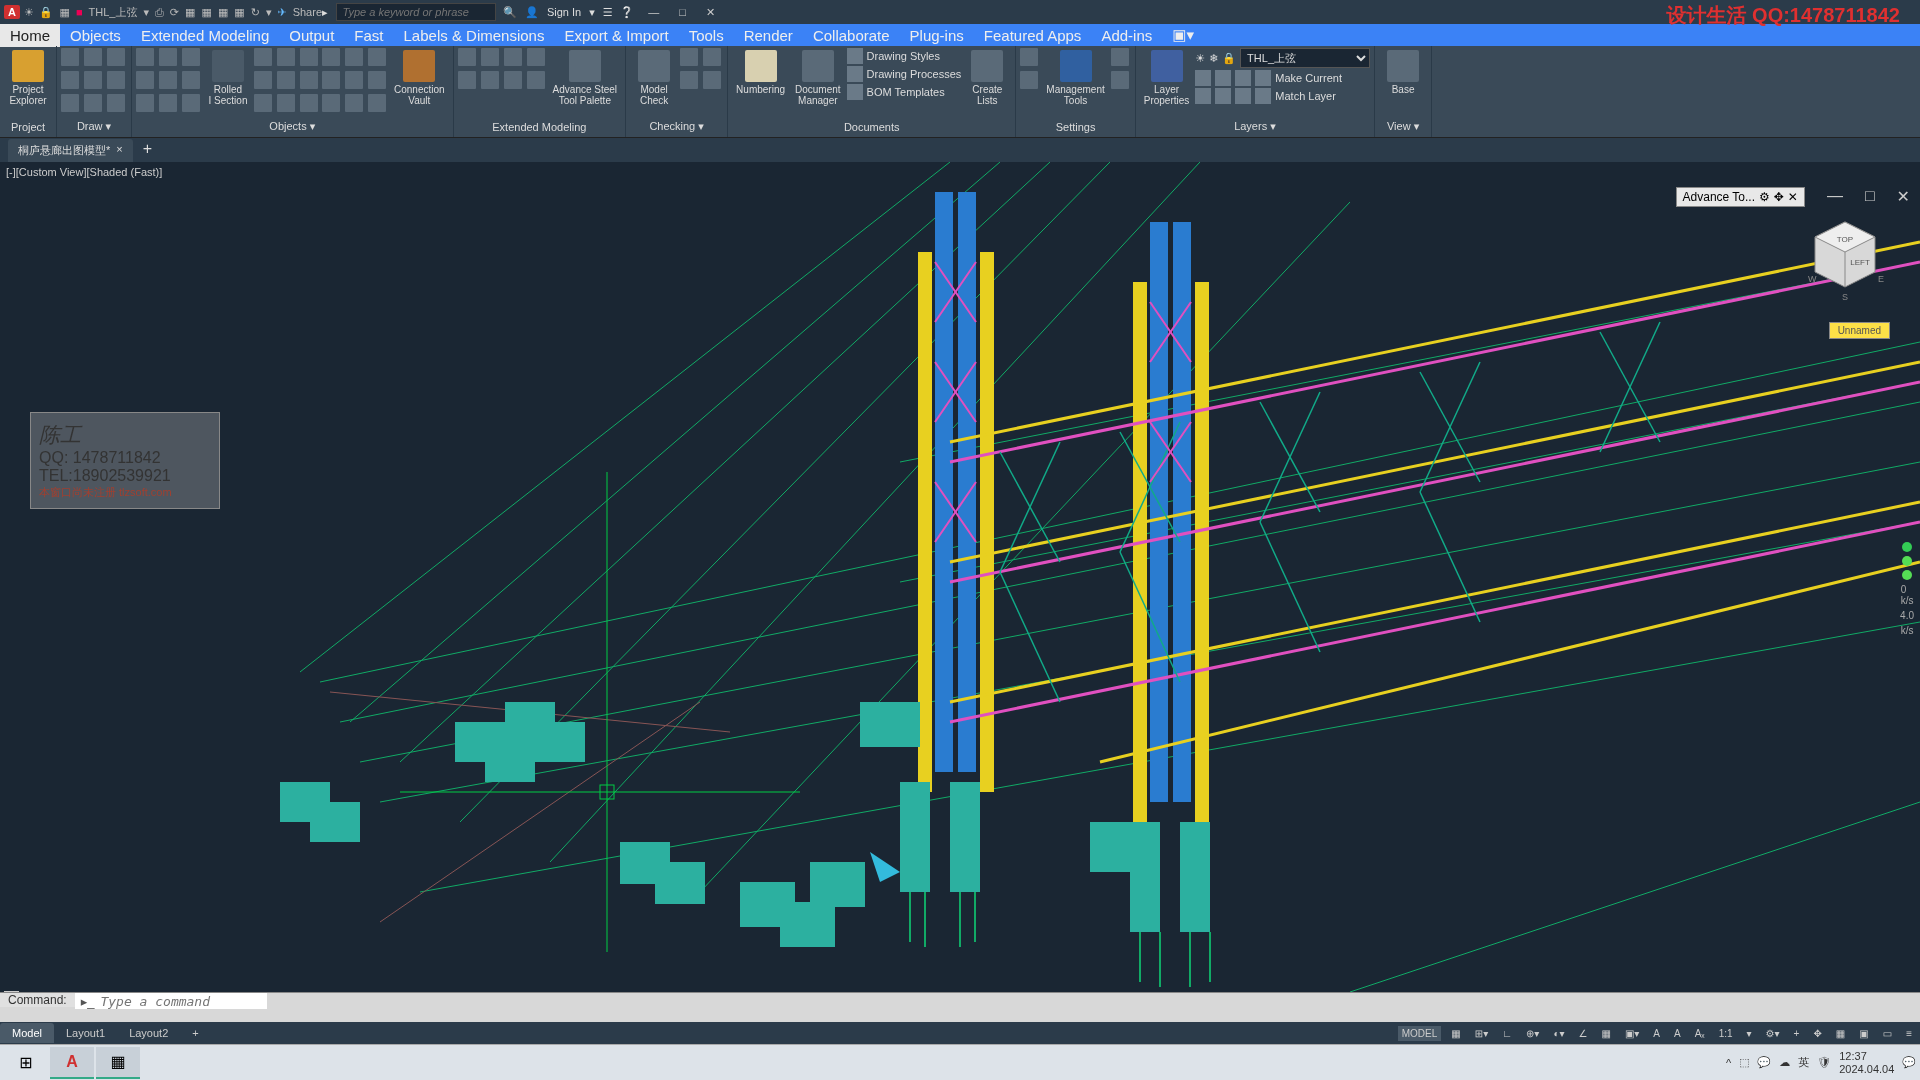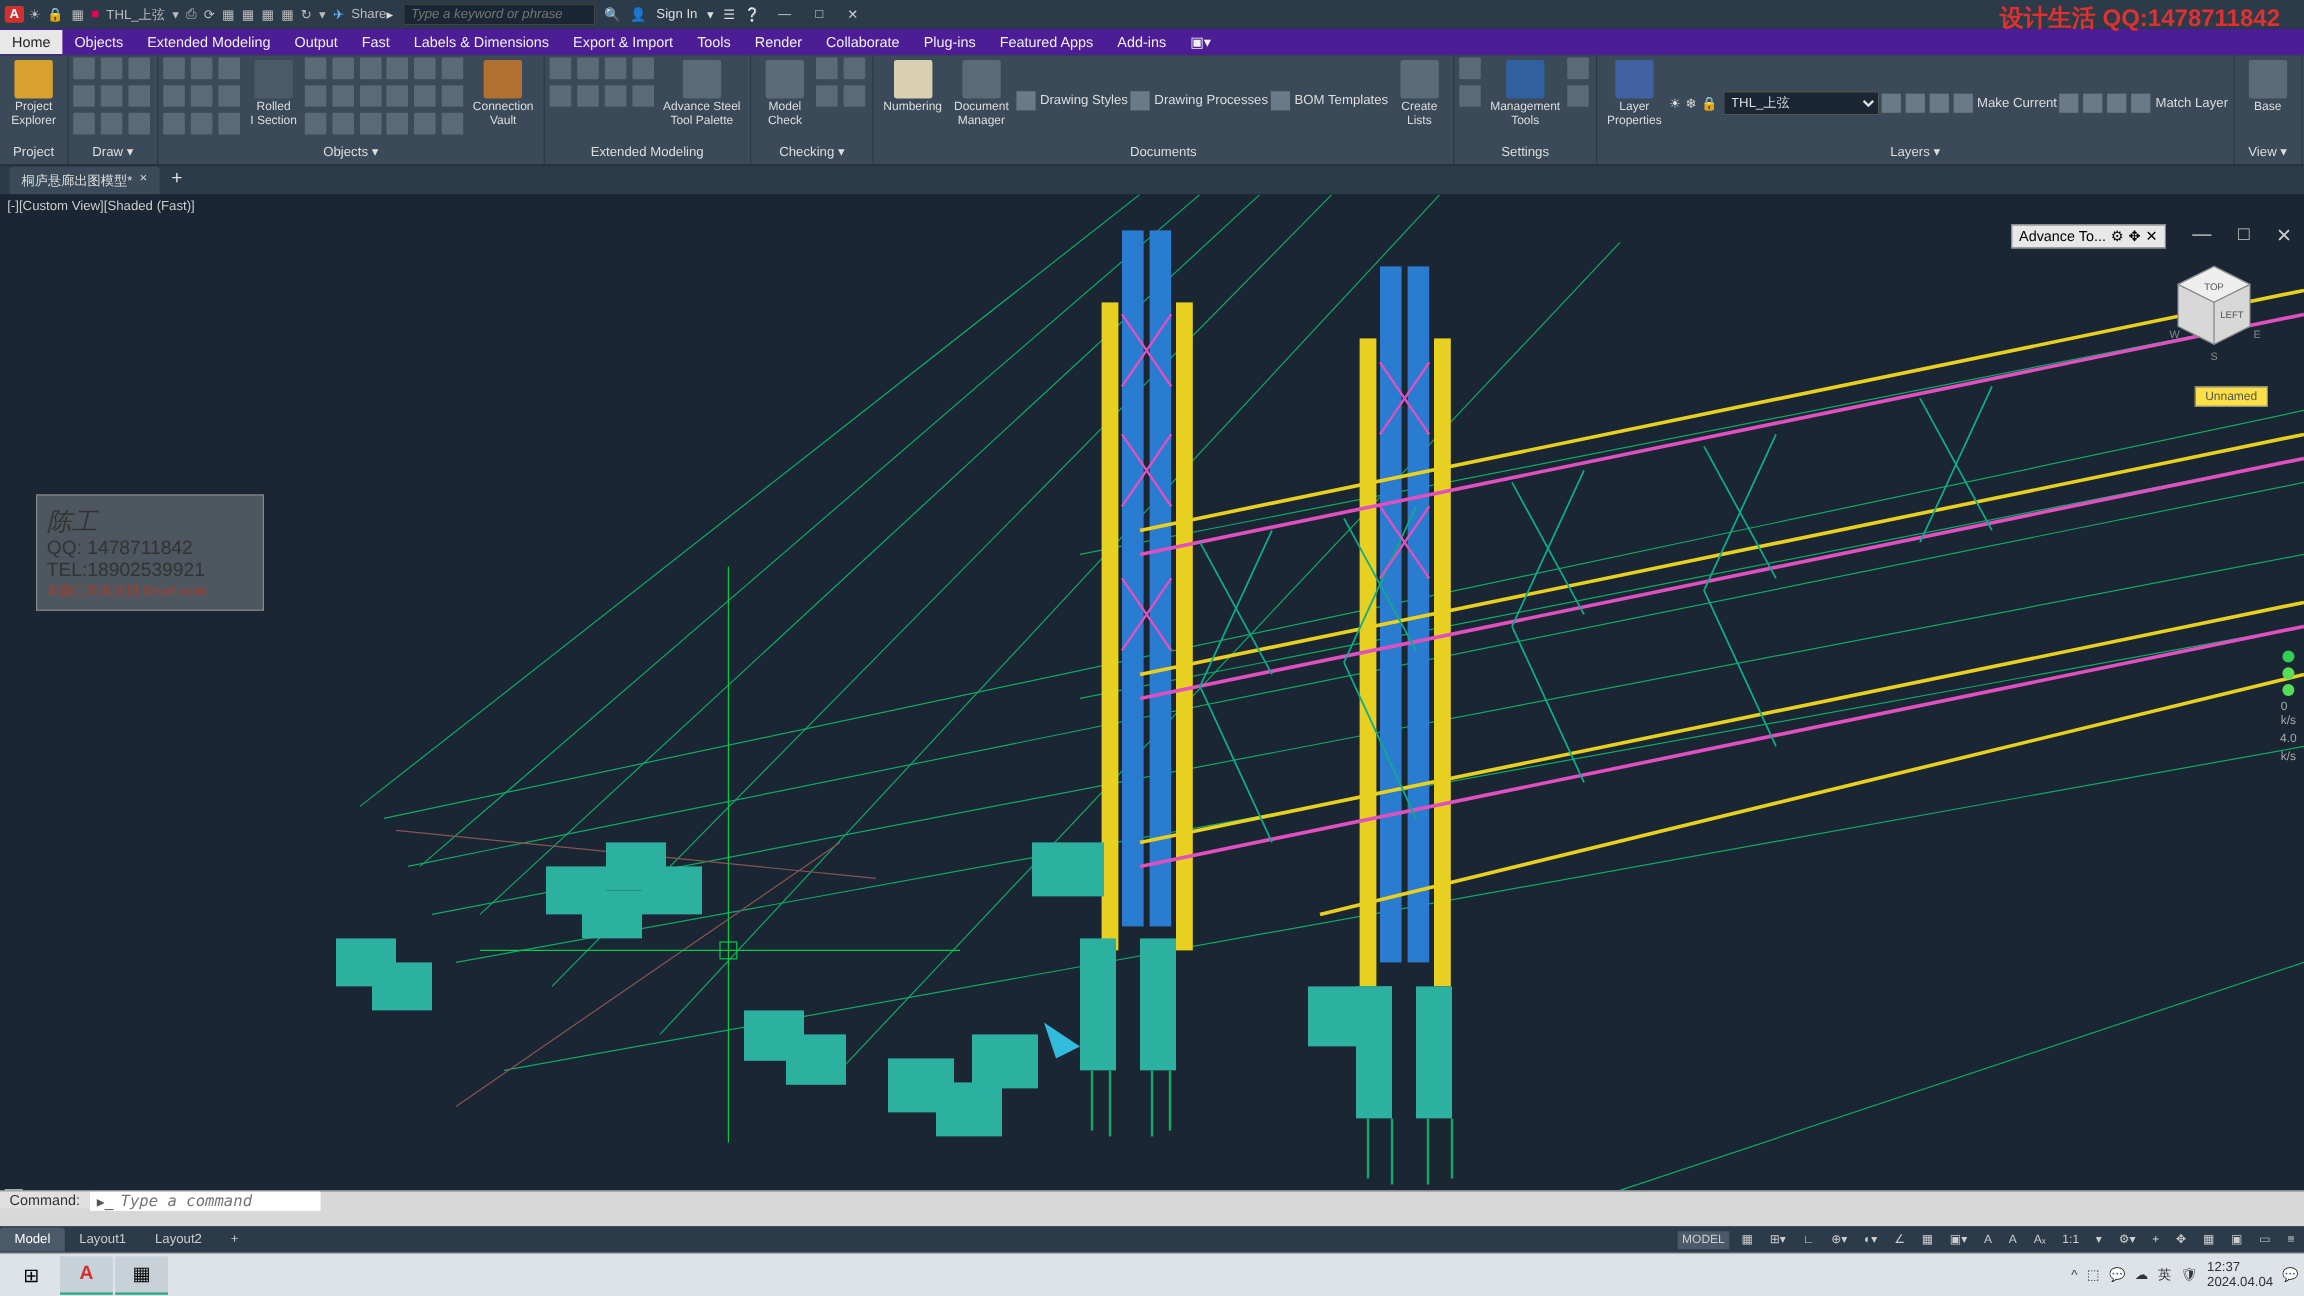--- a/index.html
+++ b/index.html
@@ -12,34 +12,34 @@
 .qat span { color:#bbb; }
 .tb-center { flex:1; text-align:center; }
 .tb-right { display:flex; gap:8px; align-items:center; }
 .tb-search { background:#1a2633; border:1px solid #444; color:#888; font-style:italic; padding:2px 6px; width:160px; font-size:11px; }
 .win-btn { color:#ccc; padding:0 6px; }
 
 
 .watermark { position:absolute; top:2px; right:20px; color:#e03030; font-size:20px; font-weight:bold; font-family:"SimHei",sans-serif; z-index:100; }
 
 
-.menubar { height:22px; background:#4c1d95; display:flex; align-items:center; font-size:12px; color:#eee; }
+.menubar { height:22px; background:#3b82f6; display:flex; align-items:center; font-size:15px; color:#eee; }
 .menubar .active { background:#e8e8e8; color:#222; padding:3px 10px; }
 .menubar span { padding:3px 10px; cursor:default; }
 
 
 .ribbon { height:92px; background:#3a4a58; display:flex; border-bottom:1px solid #222; }
 .panel { border-right:1px solid #2a3a48; display:flex; flex-direction:column; justify-content:space-between; padding:2px 4px; }
 .panel-body { display:flex; align-items:flex-start; gap:2px; flex:1; }
 .panel-title { font-size:11px; color:#ddd; text-align:center; padding:2px 0; }
 .bigbtn { display:flex; flex-direction:column; align-items:center; color:#ddd; font-size:10px; text-align:center; padding:2px 4px; min-width:48px; }
 .bigbtn .ic { width:32px; height:32px; background:#5a6a78; margin-bottom:2px; border-radius:2px; }
 .smgrid { display:grid; grid-template-columns:repeat(3,20px); grid-auto-rows:20px; gap:3px; }
 .smgrid span, .smrow span { width:18px; height:18px; background:#5a6a78; display:inline-block; border-radius:1px; }
-.col { display:flex; gap:2px; font-size:11px; color:#ddd;margin-top:28px; }
+.col { display:flex; flex-direction:column; gap:2px; font-size:11px; color:#ddd; }
 .col div { display:flex; align-items:center; gap:4px; }
 .col .ic { width:16px; height:16px; background:#6a7a88; display:inline-block; }
 .layer-combo { background:#1a2633; color:#ddd; border:1px solid #555; font-size:11px; padding:2px; width:130px; }
 
 
 .filetabs { height:24px; background:#2b3b4a; display:flex; align-items:flex-end; padding-left:8px; }
 .ftab { background:#3a4a58; color:#ddd; font-size:11px; padding:4px 10px; border-radius:3px 3px 0 0; display:flex; gap:6px; }
 .ftab-add { color:#ddd; padding:4px 10px; }
 
 

